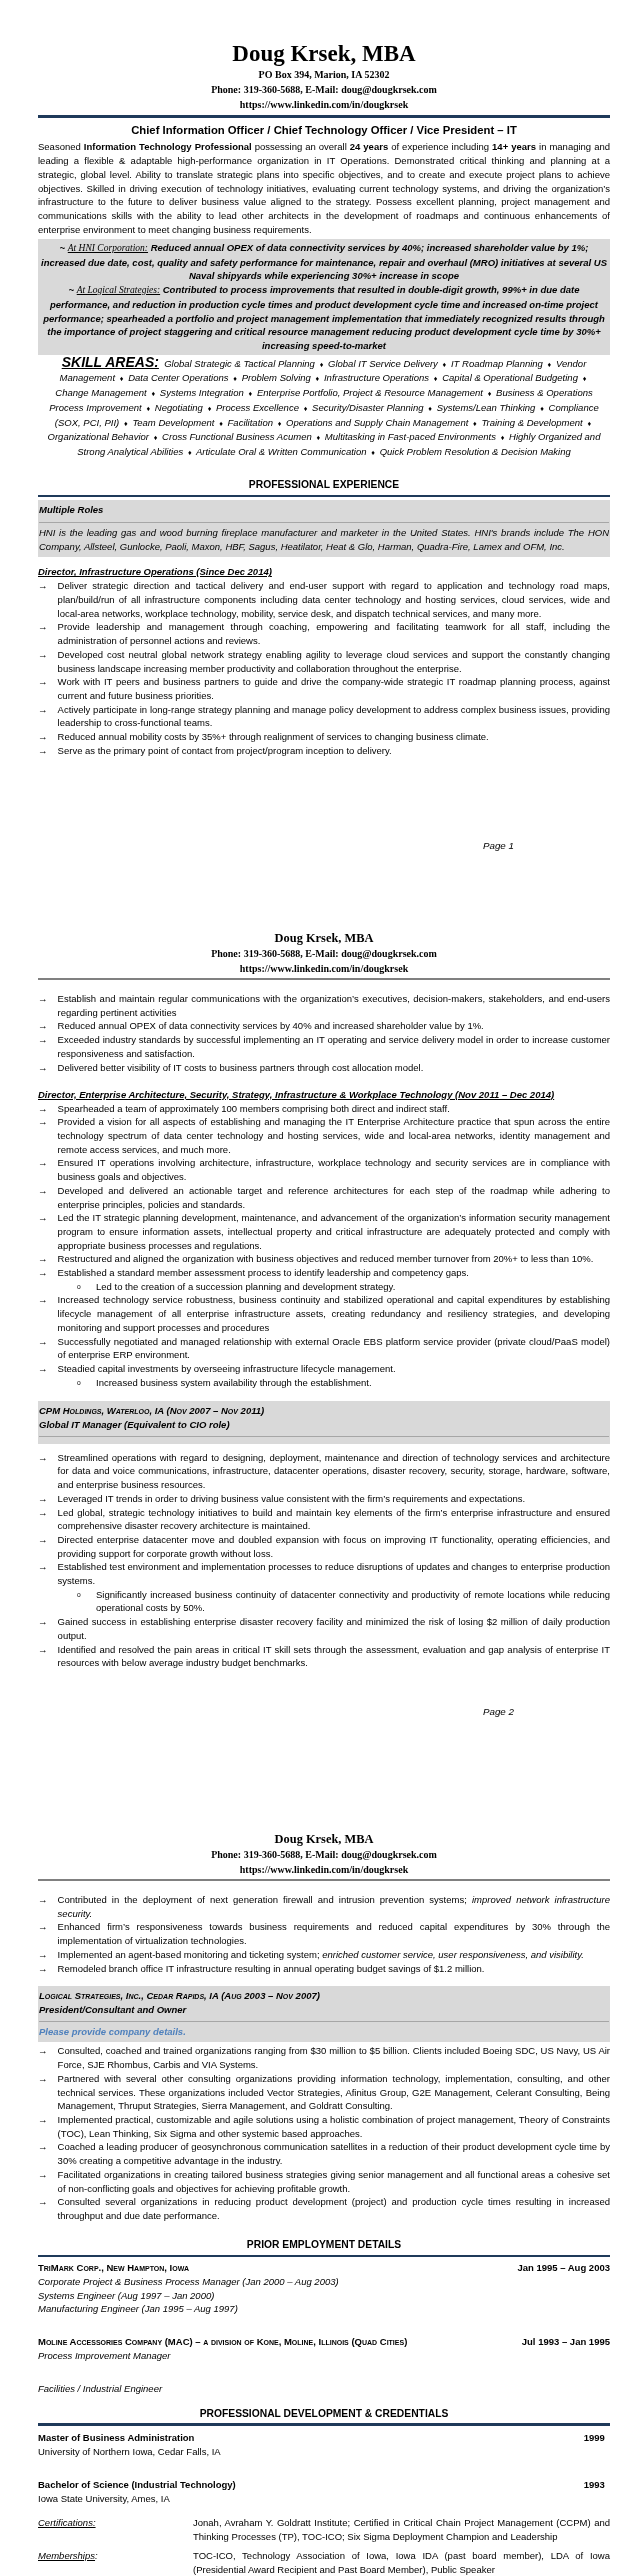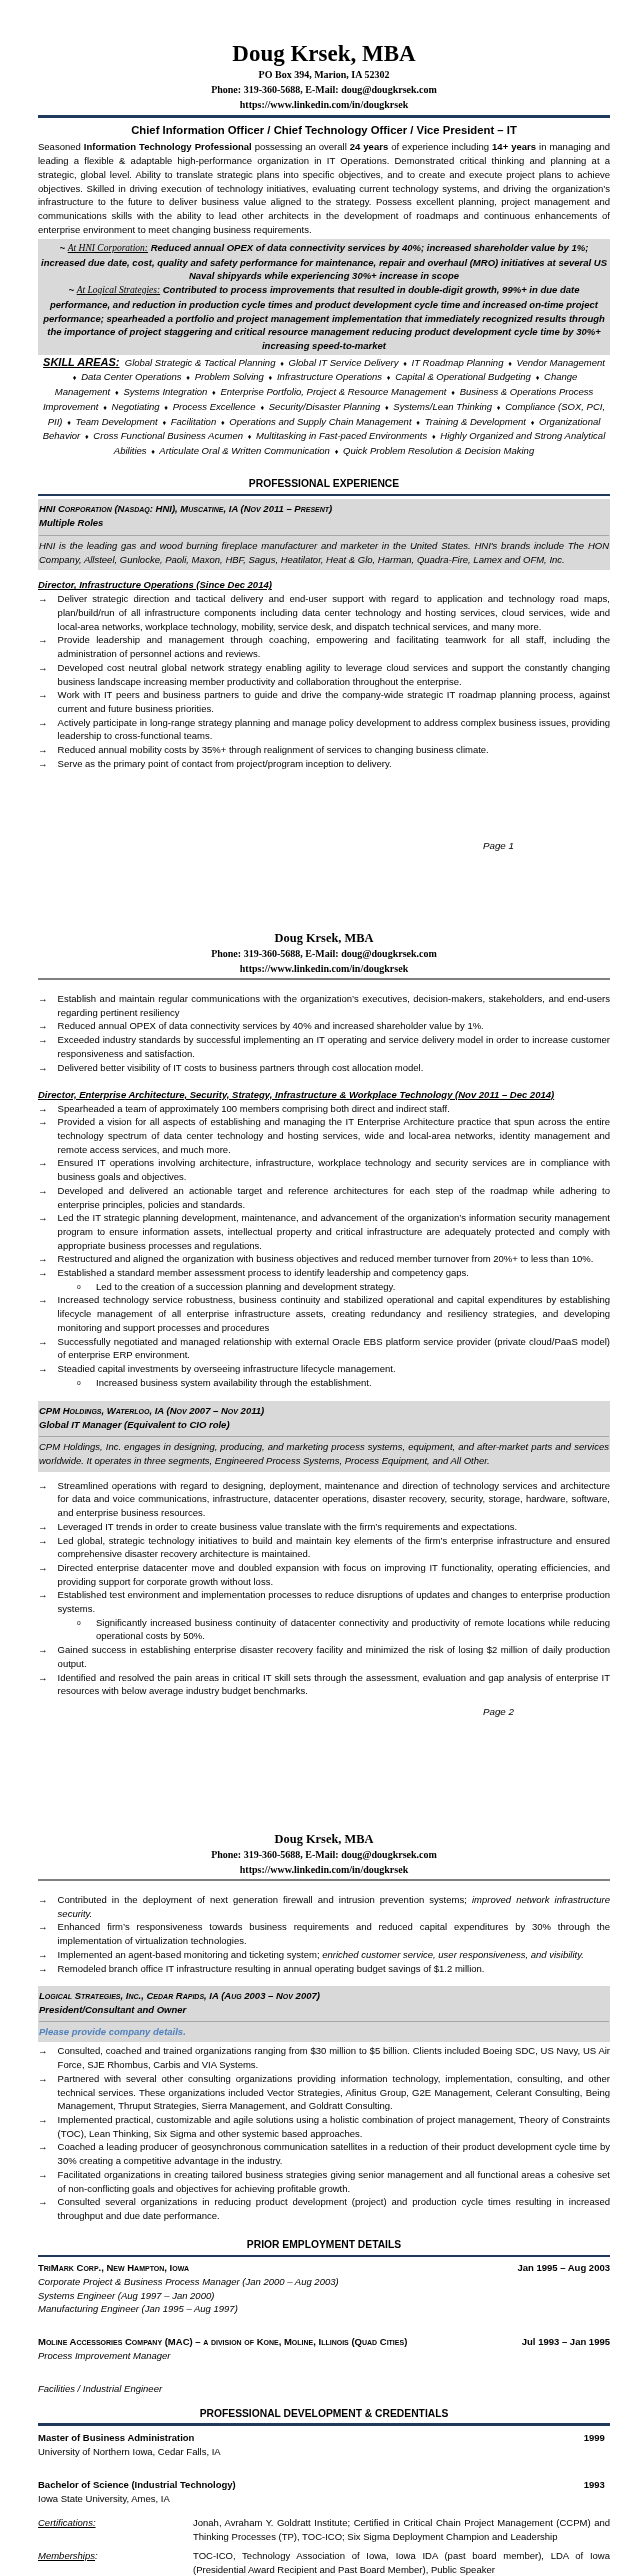--- a/index.html
+++ b/index.html
@@ -10,21 +10,21 @@
   .name1 { font-family: "Liberation Serif", serif; font-weight: bold; text-align: center; font-size: 23px; line-height: 26px; }
   .hdr-line { font-family: "Liberation Serif", serif; font-weight: bold; text-align: center; font-size: 10px; line-height: 15px; }
   .name2 { font-family: "Liberation Serif", serif; font-weight: bold; text-align: center; font-size: 12.4px; line-height: 15px; }
   .rule-blue { height: 2.6px; background: #1f3a5a; }
   .rule-gray { height: 1.5px; background: #808080; }
   .headline { text-align: center; font-weight: bold; font-size: 11.3px; line-height: 15.5px; margin-top: 5.2px; }
   .summary { text-align: justify; line-height: 13.7px; margin-top: 2.1px; }
   .ach-box { background: #d9d9d9; padding: 1.5px 1px 2.1px 1px; margin-top: 3.1px; text-align: center; font-weight: bold; font-style: italic; line-height: 13.7px; }
   .ach-box u { font-weight: normal; font-family: Liberation Serif, serif; }
   .skills { text-align: center; font-style: italic; line-height: 13.7px; margin-top: 1px; padding: 0 4.1px; }
-  .skills .lbl { font-style: italic; font-weight: bold; text-decoration: underline; font-size: 11px; margin-top: 24px; }
+  .skills .lbl { font-style: italic; font-weight: bold; text-decoration: underline; font-size: 14px; margin-top: 24px; }
   .dia { font-style: normal; font-size: 7.2px; padding: 0 2.1px; }
   .sect-title { text-align: center; font-weight: bold; font-size: 10.3px; line-height: 13.4px; margin-top: 15.5px; padding-bottom: 3.1px; }
   .co-box { background: #d9d9d9; padding: 3.1px 1px 3.1px 1px; margin-top: 4.1px; }
   .co-name { font-weight: bold; font-style: italic; font-variant: small-caps; line-height: 14px; }
   .co-role { font-weight: bold; font-style: italic; line-height: 14px; }
   .co-divider { height: 1.5px; background: #a6a6a6; margin: 4.1px 0 3.1px 0; }
   .co-desc { font-style: italic; text-align: justify; line-height: 14px; }
   .co-desc.blue { color: #4f81bd; font-weight: bold; }
   .role-title { font-weight: bold; font-style: italic; text-decoration: underline; line-height: 14px; margin-top: 7.2px; }
   ul.arrows { list-style: none; margin: 0; padding: 0; }
@@ -68,21 +68,20 @@
 
     <div class="skills">
       <span class="lbl">SKILL AREAS:</span>&nbsp;
       <span id="skills-list"><span>Global Strategic &amp; Tactical Planning</span> <span class="dia">♦</span> <span>Global IT Service Delivery</span> <span class="dia">♦</span> <span>IT Roadmap Planning</span> <span class="dia">♦</span> <span>Vendor Management</span> <span class="dia">♦</span> <span>Data Center Operations</span> <span class="dia">♦</span> <span>Problem Solving</span> <span class="dia">♦</span> <span>Infrastructure Operations</span> <span class="dia">♦</span> <span>Capital &amp; Operational Budgeting</span> <span class="dia">♦</span> <span>Change Management</span> <span class="dia">♦</span> <span>Systems Integration</span> <span class="dia">♦</span> <span>Enterprise Portfolio, Project &amp; Resource Management</span> <span class="dia">♦</span> <span>Business &amp; Operations Process Improvement</span> <span class="dia">♦</span> <span>Negotiating</span> <span class="dia">♦</span> <span>Process Excellence</span> <span class="dia">♦</span> <span>Security/Disaster Planning</span> <span class="dia">♦</span> <span>Systems/Lean Thinking</span> <span class="dia">♦</span> <span>Compliance (SOX, PCI, PII)</span> <span class="dia">♦</span> <span>Team Development</span> <span class="dia">♦</span> <span>Facilitation</span> <span class="dia">♦</span> <span>Operations and Supply Chain Management</span> <span class="dia">♦</span> <span>Training &amp; Development</span> <span class="dia">♦</span> <span>Organizational Behavior</span> <span class="dia">♦</span> <span>Cross Functional Business Acumen</span> <span class="dia">♦</span> <span>Multitasking in Fast-paced Environments</span> <span class="dia">♦</span> <span>Highly Organized and Strong Analytical Abilities</span> <span class="dia">♦</span> <span>Articulate Oral &amp; Written Communication</span> <span class="dia">♦</span> <span>Quick Problem Resolution &amp; Decision Making</span></span>
     </div>
 
     <div class="sect-title" style="margin-top:18.5px;">PROFESSIONAL EXPERIENCE</div>
     <div class="rule-blue"></div>
 
     <div class="co-box" style="margin-top:3.1px;">
-      <div class="co-name">HNI Corporation (Nasdaq: HNI), Muscatine, IA (Nov 2011 – Present)</div>
       <div class="co-role">Multiple Roles</div>
       <div class="co-divider"></div>
       <div class="co-desc">HNI is the leading gas and wood burning fireplace manufacturer and marketer in the United States. HNI's brands include The HON Company, Allsteel, Gunlocke, Paoli, Maxon, HBF, Sagus, Heatilator, Heat &amp; Glo, Harman, Quadra-Fire, Lamex and OFM, Inc.</div>
     </div>
 
     <div class="role-title" style="margin-top:8.2px;">Director, Infrastructure Operations (Since Dec 2014)</div>
     <ul class="arrows" id="hni-r1-p1">
         <li><span class="arr">→</span><span>Deliver strategic direction and tactical delivery and end-user support with regard to application and technology road maps, plan/build/run of all infrastructure components including data center technology and hosting services, cloud services, wide and local-area networks, workplace technology, mobility, service desk, and dispatch technical services, and many more.</span></li>
         <li><span class="arr">→</span><span>Provide leadership and management through coaching, empowering and facilitating teamwork for all staff, including the administration of personnel actions and reviews.</span></li>
         <li><span class="arr">→</span><span>Developed cost neutral global network strategy enabling agility to leverage cloud services and support the constantly changing business landscape increasing member productivity and collaboration throughout the enterprise.</span></li>
@@ -96,21 +95,21 @@
 </div>
 
 <div class="page" style="top:903px;height:903px;">
   <div class="content" style="top:28px;">
     <div class="name2">Doug Krsek, MBA</div>
     <div class="hdr-line">Phone: 319-360-5688, E-Mail: doug@dougkrsek.com</div>
     <div class="hdr-line">https://www.linkedin.com/in/dougkrsek</div>
     <div class="rule-gray" style="margin-top:2.1px;"></div>
 
     <ul class="arrows" id="hni-r1-p2" style="margin-top:12.4px;">
-        <li><span class="arr">→</span><span>Establish and maintain regular communications with the organization’s executives, decision-makers, stakeholders, and end-users regarding pertinent resiliency</span></li>
+        <li><span class="arr">→</span><span>Establish and maintain regular communications with the organization’s executives, decision-makers, stakeholders, and end-users regarding pertinent activities</span></li>
         <li><span class="arr">→</span><span>Reduced annual OPEX of data connectivity services by 40% and increased shareholder value by 1%.</span></li>
         <li><span class="arr">→</span><span>Exceeded industry standards by successful implementing an IT operating and service delivery model in order to increase customer responsiveness and satisfaction.</span></li>
         <li><span class="arr">→</span><span>Delivered better visibility of IT costs to business partners through cost allocation model.</span></li>
       </ul>
 
     <div class="role-title" style="margin-top:13.4px;">Director, Enterprise Architecture, Security, Strategy, Infrastructure &amp; Workplace Technology (Nov 2011 – Dec 2014)</div>
     <ul class="arrows" id="hni-r2">
         <li><span class="arr">→</span><span>Spearheaded a team of approximately 100 members comprising both direct and indirect staff.</span></li>
         <li><span class="arr">→</span><span>Provided a vision for all aspects of establishing and managing the IT Enterprise Architecture practice that spun across the entire technology spectrum of data center technology and hosting services, wide and local-area networks, identity management and remote access services, and much more.</span></li>
         <li><span class="arr">→</span><span>Ensured IT operations involving architecture, infrastructure, workplace technology and security services are in compliance with business goals and objectives.</span></li>
@@ -122,25 +121,24 @@
         <li><span class="arr">→</span><span>Increased technology service robustness, business continuity and stabilized operational and capital expenditures by establishing lifecycle management of all enterprise infrastructure assets, creating redundancy and resiliency strategies, and developing monitoring and support processes and procedures</span></li>
         <li><span class="arr">→</span><span>Successfully negotiated and managed relationship with external Oracle EBS platform service provider (private cloud/PaaS model) of enterprise ERP environment.</span></li>
         <li><span class="arr">→</span><span>Steadied capital investments by overseeing infrastructure lifecycle management.</span></li>
         <li class="sub"><span class="arr">o</span><span>Increased business system availability through the establishment.</span></li>
       </ul>
 
     <div class="co-box" style="margin-top:11.3px;">
       <div class="co-name">CPM Holdings, Waterloo, IA (Nov 2007 – Nov 2011)</div>
       <div class="co-role">Global IT Manager (Equivalent to CIO role)</div>
       <div class="co-divider"></div>
-      <div class="co-desc">CPM Holdings, Inc. engages in designing, producing, and marketing process systems, equipment, and after-market parts and services worldwide. It operates in three segments, Engineered Process Systems, Process Equipment, and All Other.</div>
     </div>
     <ul class="arrows" id="cpm-p2" style="margin-top:7.2px;">
         <li><span class="arr">→</span><span>Streamlined operations with regard to designing, deployment, maintenance and direction of technology services and architecture for data and voice communications, infrastructure, datacenter operations, disaster recovery, security, storage, hardware, software, and enterprise business resources.</span></li>
-        <li><span class="arr">→</span><span>Leveraged IT trends in order to create business value translate with the firm’s requirements and expectations.</span></li>
+        <li><span class="arr">→</span><span>Leveraged IT trends in order to driving business value consistent with the firm’s requirements and expectations.</span></li>
         <li><span class="arr">→</span><span>Led global, strategic technology initiatives to build and maintain key elements of the firm’s enterprise infrastructure and ensured comprehensive disaster recovery architecture is maintained.</span></li>
         <li><span class="arr">→</span><span>Directed enterprise datacenter move and doubled expansion with focus on improving IT functionality, operating efficiencies, and providing support for corporate growth without loss.</span></li>
         <li><span class="arr">→</span><span>Established test environment and implementation processes to reduce disruptions of updates and changes to enterprise production systems.</span></li>
         <li class="sub"><span class="arr">o</span><span>Significantly increased business continuity of datacenter connectivity and productivity of remote locations while reducing operational costs by 50%.</span></li>
         <li><span class="arr">→</span><span>Gained success in establishing enterprise disaster recovery facility and minimized the risk of losing $2 million of daily production output.</span></li>
         <li><span class="arr">→</span><span>Identified and resolved the pain areas in critical IT skill sets through the assessment, evaluation and gap analysis of enterprise IT resources with below average industry budget benchmarks.</span></li>
       </ul>
   </div>
   <div class="page-num" style="top:803px;">Page 2</div>
 </div>

